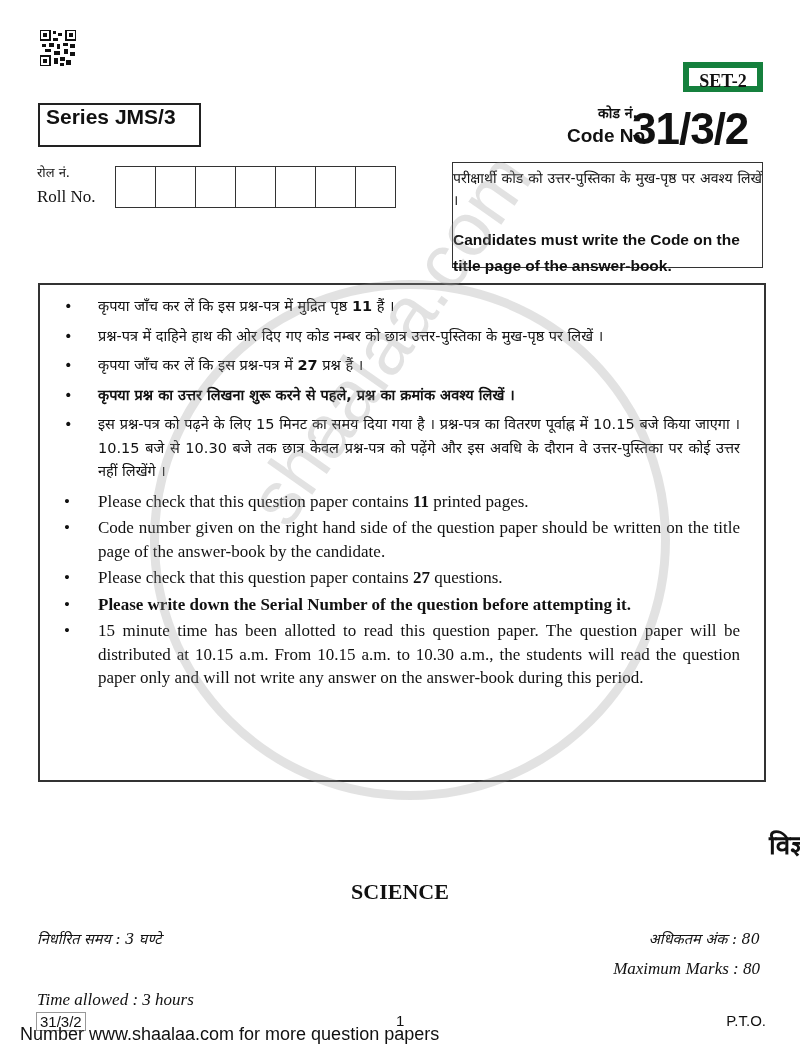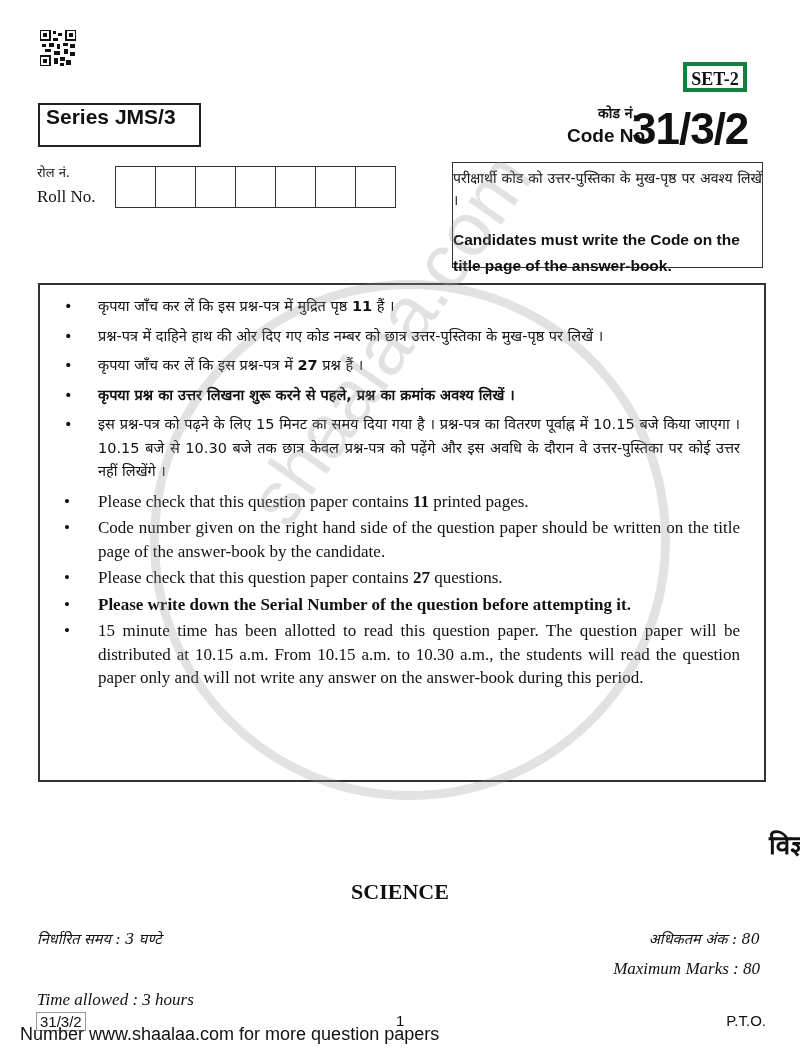--- a/index.html
+++ b/index.html
@@ -7,21 +7,21 @@
   .abs { position: absolute; }
 
   
   .qr { left: 40px; top: 30px; width: 36px; height: 36px; }
 
   
   .series { left: 38px; top: 103px; width: 163px; height: 44px; border: 2px solid #222; box-sizing: border-box;
             font-family: "Liberation Sans", sans-serif; font-weight: bold; font-size: 21px; line-height: 24px; padding-left: 6px; }
 
   
-  .setbox { left: 683px; top: 62px; width: 64px; height: 30px; border: 4px solid #15803d; box-sizing: border-box;
+  .setbox { left: 683px; top: 62px; width: 80px; height: 30px; border: 6px solid #15803d; box-sizing: border-box;
             font-family: "Liberation Serif", serif; font-weight: bold; font-size: 18px; line-height: 26px; text-align: center; }
 
   
   .code-hi { left: 598px; top: 103px; font-family: "DejaVu Sans", sans-serif; font-size: 14px; font-weight: bold; }
   .code-en { left: 567px; top: 125px; font-family: "Liberation Sans", sans-serif; font-size: 19px; font-weight: bold; }
   .code-num { left: 632px; top: 104px; font-family: "Liberation Sans", sans-serif; font-size: 44px; font-weight: bold; letter-spacing: -1px; }
 
   
   .roll-hi { left: 37px; top: 163px; font-family: "DejaVu Serif", serif; font-size: 13px; }
   .roll-en { left: 37px; top: 187px; font-family: "Liberation Serif", serif; font-size: 17px; }

